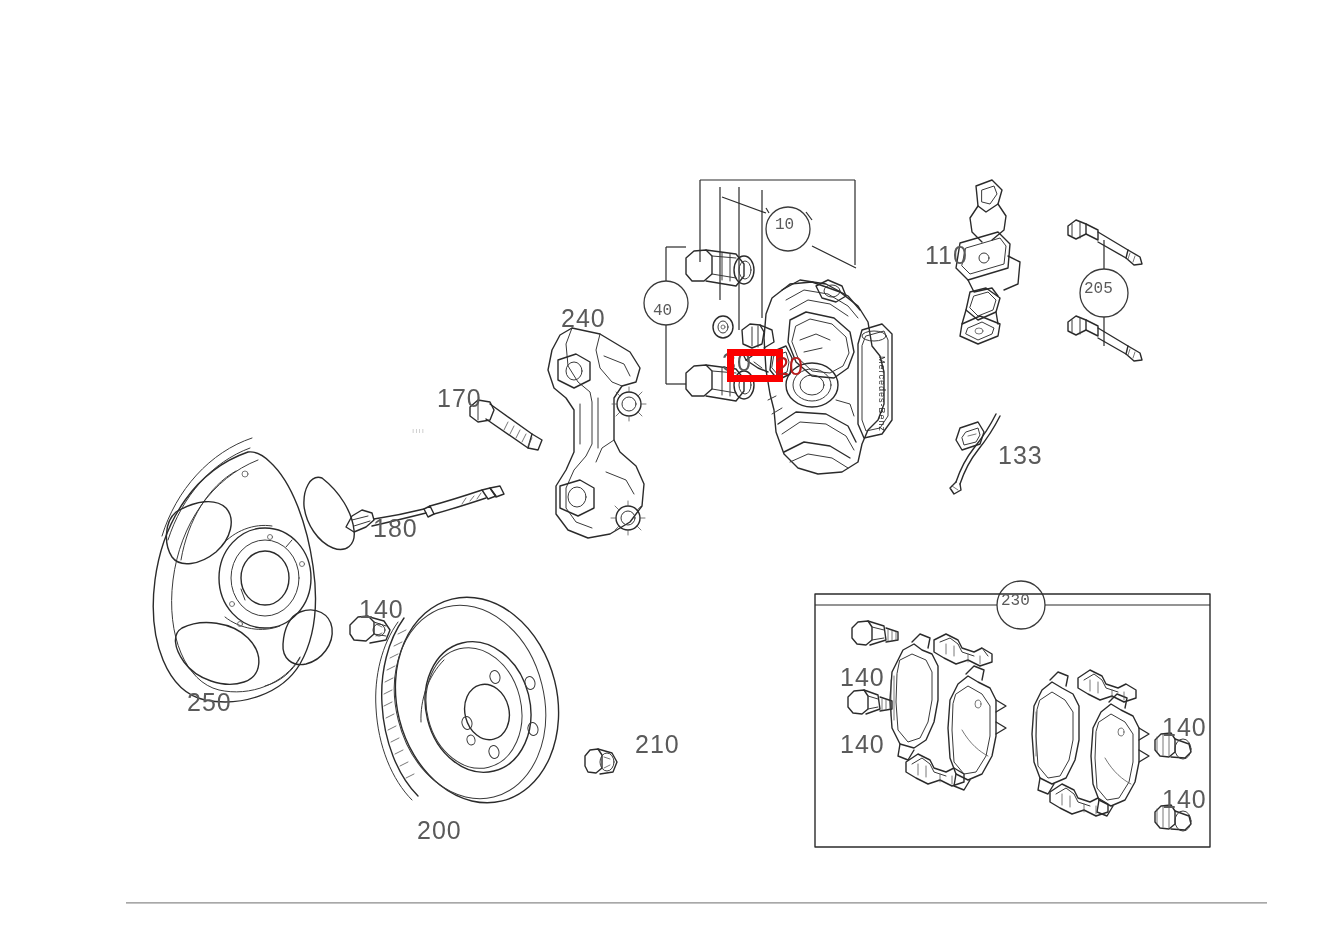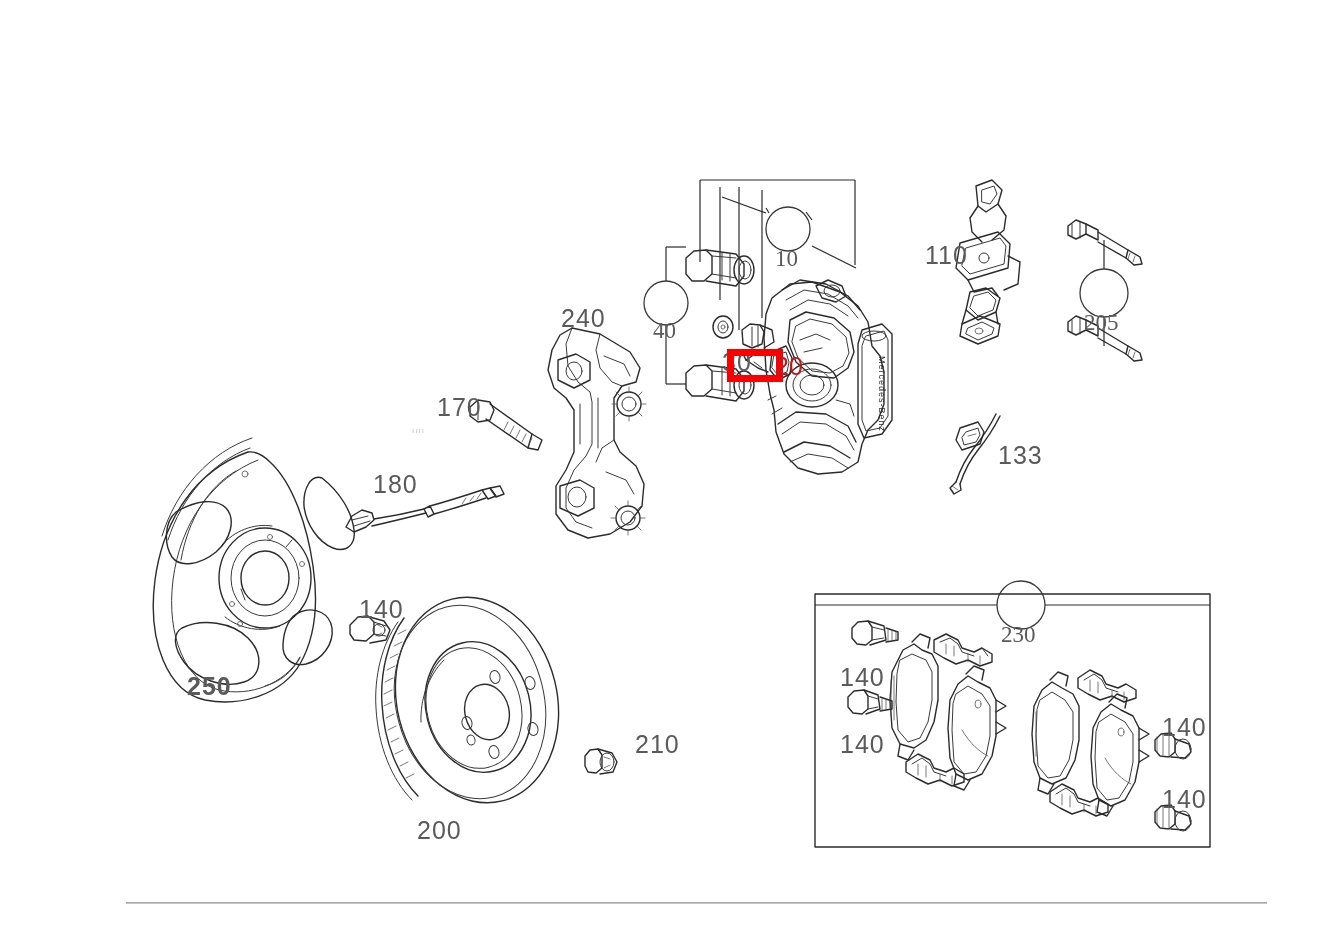--- a/index.html
+++ b/index.html
@@ -30,26 +30,25 @@
     position: absolute;
     font-family: "Liberation Sans", sans-serif;
     font-size: 25px;
     color: #5a5a5a;
     letter-spacing: 1px;
     white-space: nowrap;
     user-select: none;
   }
   .circle-label {
     position: absolute;
-    font-family: Liberation Serif, serif;
-    font-size: 23px;
+    font-family: Liberation Mono, monospace;
+    font-size: 16px;
     color: #5a5a5a;
     white-space: nowrap;
     user-select: none;
-    margin-top: 30px;
   }
   .highlight-box {
     position: absolute;
     box-sizing: border-box;
     border: 7px solid #fb0000;
     background: transparent;
   }
   .highlight-text {
     position: absolute;
     font-family: Liberation Sans, sans-serif;
@@ -552,35 +551,35 @@
       <ellipse class="ln-thin" cx="1183" cy="821" rx="8" ry="10"></ellipse>
       <path class="ln-hair" d="M1157 809 L1157 824"></path>
       <path class="ln-hair" d="M1163 806 L1163 827"></path>
       <path class="ln-hair" d="M1169 806 L1169 828"></path>
     </g>
 
   </svg>
 
   <div class="callout-label" style="left:925px; top:241px;text-align:right;">110</div>
   <div class="callout-label" style="left:561px; top:304px;">240</div>
-  <div class="callout-label" style="left:437px; top:393px;text-align:center;">170</div>
+  <div class="callout-label" style="left:437px; top:384px;text-align:center;">170</div>
   <div class="callout-label" style="left:722px; top:348px;">30</div>
   <div class="callout-label" style="left:998px; top:441px;">133</div>
-  <div class="callout-label" style="left:373px; top:470px;">180</div>
+  <div class="callout-label" style="left:373px; top:514px;">180</div>
   <div class="callout-label" style="left:359px; top:595px;">140</div>
-  <div class="callout-label" style="left:187px; top:672px;font-weight:bold;">250</div>
+  <div class="callout-label" style="left:187px; top:688px;">250</div>
   <div class="callout-label" style="left:635px; top:730px;">210</div>
   <div class="callout-label" style="left:417px; top:816px;">200</div>
   <div class="callout-label" style="left:840px; top:663px;">140</div>
   <div class="callout-label" style="left:840px; top:730px;">140</div>
   <div class="callout-label" style="left:1162px; top:713px;">140</div>
   <div class="callout-label" style="left:1162px; top:785px;">140</div>
 
   <div class="circle-label" style="left:775px; top:216px;">10</div>
-  <div class="circle-label" style="left:653px; top:288px;">40</div>
+  <div class="circle-label" style="left:653px; top:302px;">40</div>
   <div class="circle-label" style="left:1084px; top:280px;">205</div>
   <div class="circle-label" style="left:1001px; top:592px;">230</div>
 
   <div class="tiny-mark" style="left:412px; top:426px;">ıııı</div>
 
   <div class="highlight-box" style="left:727px; top:349px; width:56px; height:33px;"></div>
   <div class="highlight-text" style="left:742px; top:352px;">20</div>
 
   <div class="footer-rule" style="left:126px; top:902px; width:1141px;"></div>
 

